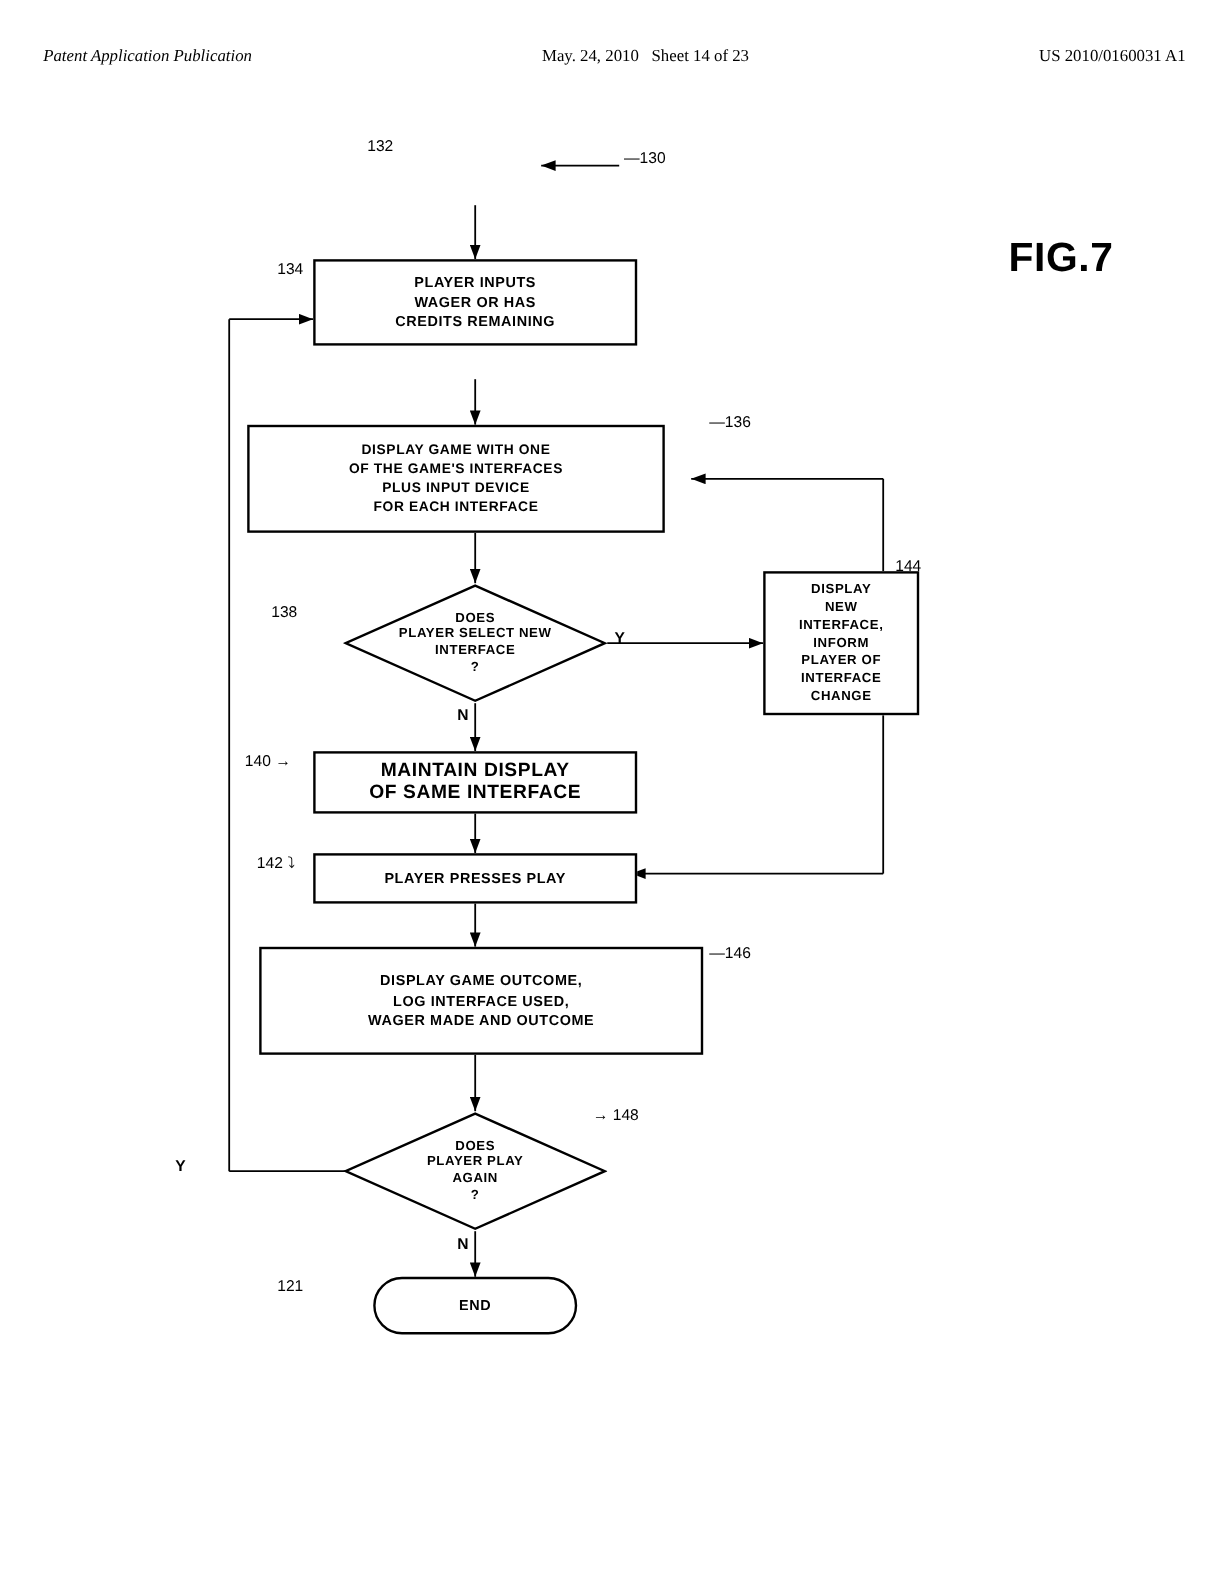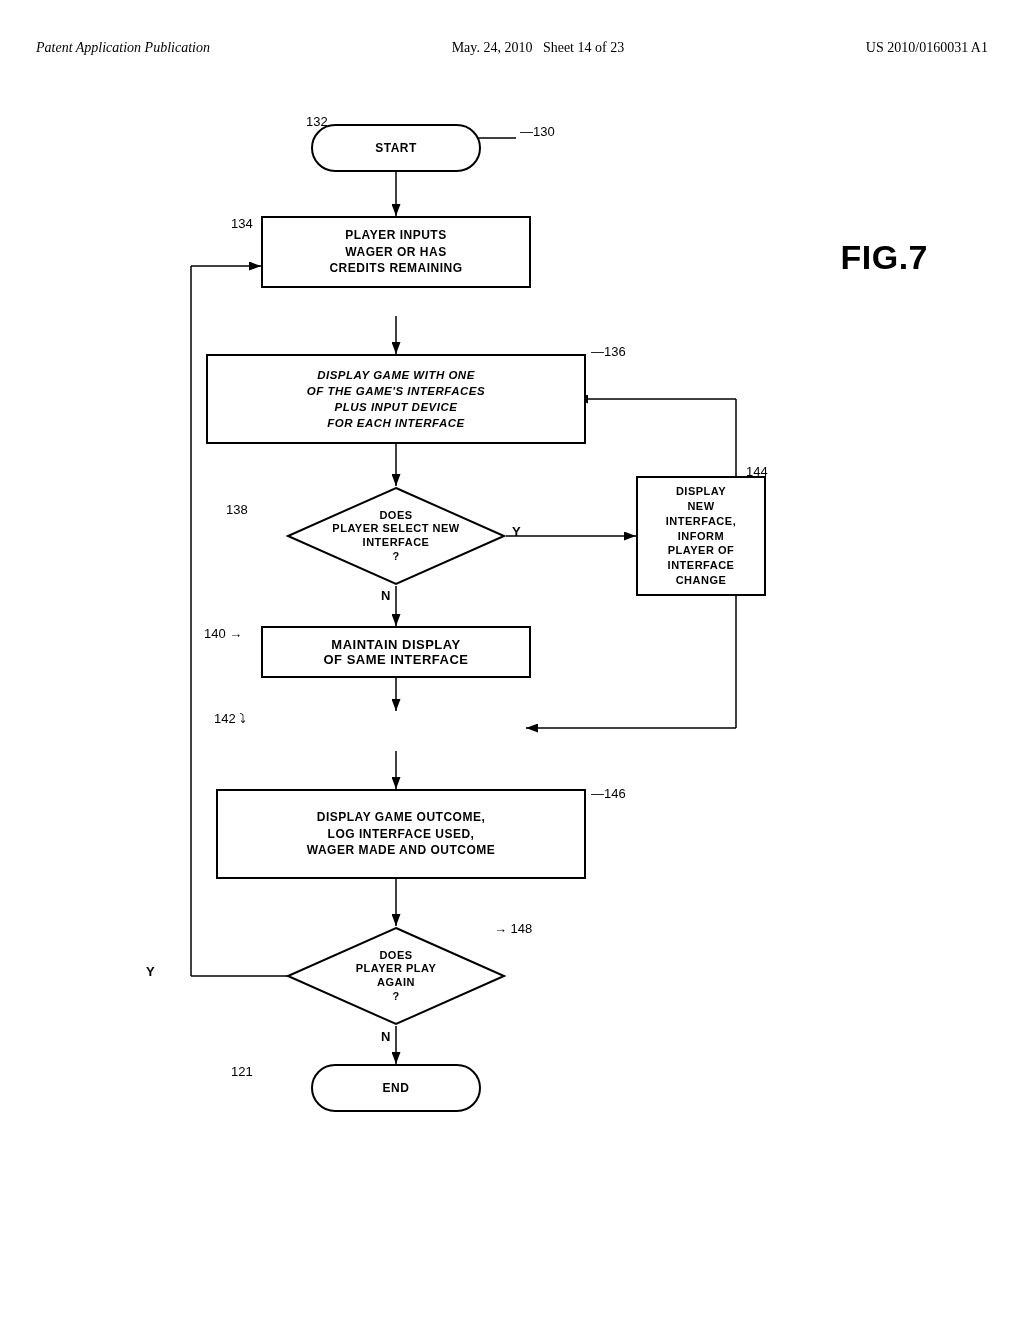--- a/index.html
+++ b/index.html
@@ -169,40 +169,37 @@
 
       <line x1="255" y1="890" x2="155" y2="890" stroke="#000" stroke-width="1.5"></line>
       <line x1="155" y1="890" x2="155" y2="180" stroke="#000" stroke-width="1.5"></line>
       <line x1="155" y1="180" x2="225" y2="180" stroke="#000" stroke-width="1.5" marker-end="url(#arrowhead)"></line>
 
       <line x1="360" y1="940" x2="360" y2="978" stroke="#000" stroke-width="1.5" marker-end="url(#arrowhead)"></line>
 
       <line x1="480" y1="52" x2="415" y2="52" stroke="#000" stroke-width="1.5" marker-end="url(#arrowhead)"></line>
     </svg>
 
-    <div class="fig-label flow-item" style="position:absolute; right:60px; top:110px; font-size:34px; font-weight:bold; font-family:Arial,sans-serif;margin-top:42px;">FIG.7</div>
+    <div class="fig-label flow-item" style="position:absolute; right:60px; top:110px; font-size:34px; font-weight:bold; font-family:Arial,sans-serif;">FIG.7</div>
 
     <div class="node-label" style="position:absolute; left:484px; top:38px; font-size:13px;">—130</div>
 
     <div class="node-label" style="position:absolute; left:270px; top:28px; font-size:13px;">132</div>
 
-    <div class="flow-item terminal" style="position:absolute; left:275px; top:38px; width:170px; height:48px; border-radius:24px;">
-      <span>START</span>
-    </div>
 
     <div class="node-label" style="position:absolute; left:195px; top:130px; font-size:13px;">134</div>
 
     <div class="flow-item process" style="position:absolute; left:225px; top:130px; width:270px; height:72px; line-height:1.4;">
       <span style="white-space:pre-line;">PLAYER INPUTS
 WAGER OR HAS
 CREDITS REMAINING</span>
     </div>
 
     <div class="node-label" style="position:absolute; left:555px; top:258px; font-size:13px;">—136</div>
-    <div class="flow-item process" style="position:absolute; left:170px; top:268px; width:380px; height:90px; line-height:1.4;font-style:italic;">
+    <div class="flow-item process" style="position:absolute; left:170px; top:268px; width:348px; height:90px; line-height:1.4;">
       <span style="white-space:pre-line; font-size:11.5px;">DISPLAY GAME WITH ONE
 OF THE GAME'S INTERFACES
 PLUS INPUT DEVICE
 FOR EACH INTERFACE</span>
     </div>
 
     <div class="node-label" style="position:absolute; left:190px; top:416px; font-size:13px;">138</div>
 
     <div class="diamond-container" style="position:absolute; left:250px; top:400px; width:220px; height:100px;">
       <svg class="diamond-svg" width="220" height="100" viewBox="0 0 220 100" xmlns="http://www.w3.org/2000/svg">
@@ -225,26 +222,29 @@
 INTERFACE,
 INFORM
 PLAYER OF
 INTERFACE
 CHANGE</span>
     </div>
 
     <div class="node-label" style="position:absolute; left:168px; top:540px; font-size:13px;">140 →</div>
 
     <div class="flow-item process" style="position:absolute; left:225px; top:540px; width:270px; height:52px;">
-      <span style="white-space:pre-line; font-size:13px;">MAINTAIN DISPLAY
+      <span style="white-space:pre-line; font-size:16px;">MAINTAIN DISPLAY
 OF SAME INTERFACE</span>
     </div>
 
     <div class="node-label" style="position:absolute; left:178px; top:625px; font-size:13px;">142 ⤵</div>
 
+    <div class="flow-item process" style="position:absolute; left:225px; top:625px; width:270px; height:42px;">
+      <span style="white-space:pre-line; font-size:12px;">PLAYER PRESSES PLAY</span>
+    </div>
 
     <div class="node-label" style="position:absolute; left:555px; top:700px; font-size:13px;">—146</div>
 
     <div class="flow-item process" style="position:absolute; left:180px; top:703px; width:370px; height:90px; line-height:1.4;">
       <span style="white-space:pre-line; font-size:12px;">DISPLAY GAME OUTCOME,
 LOG INTERFACE USED,
 WAGER MADE AND OUTCOME</span>
     </div>
 
     <div class="node-label" style="position:absolute; left:458px; top:835px; font-size:13px;">→ 148</div>

